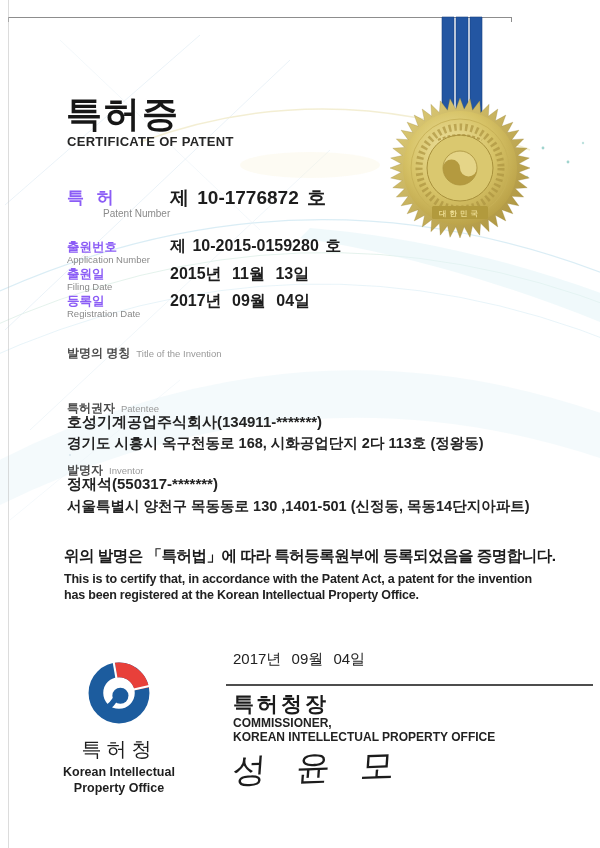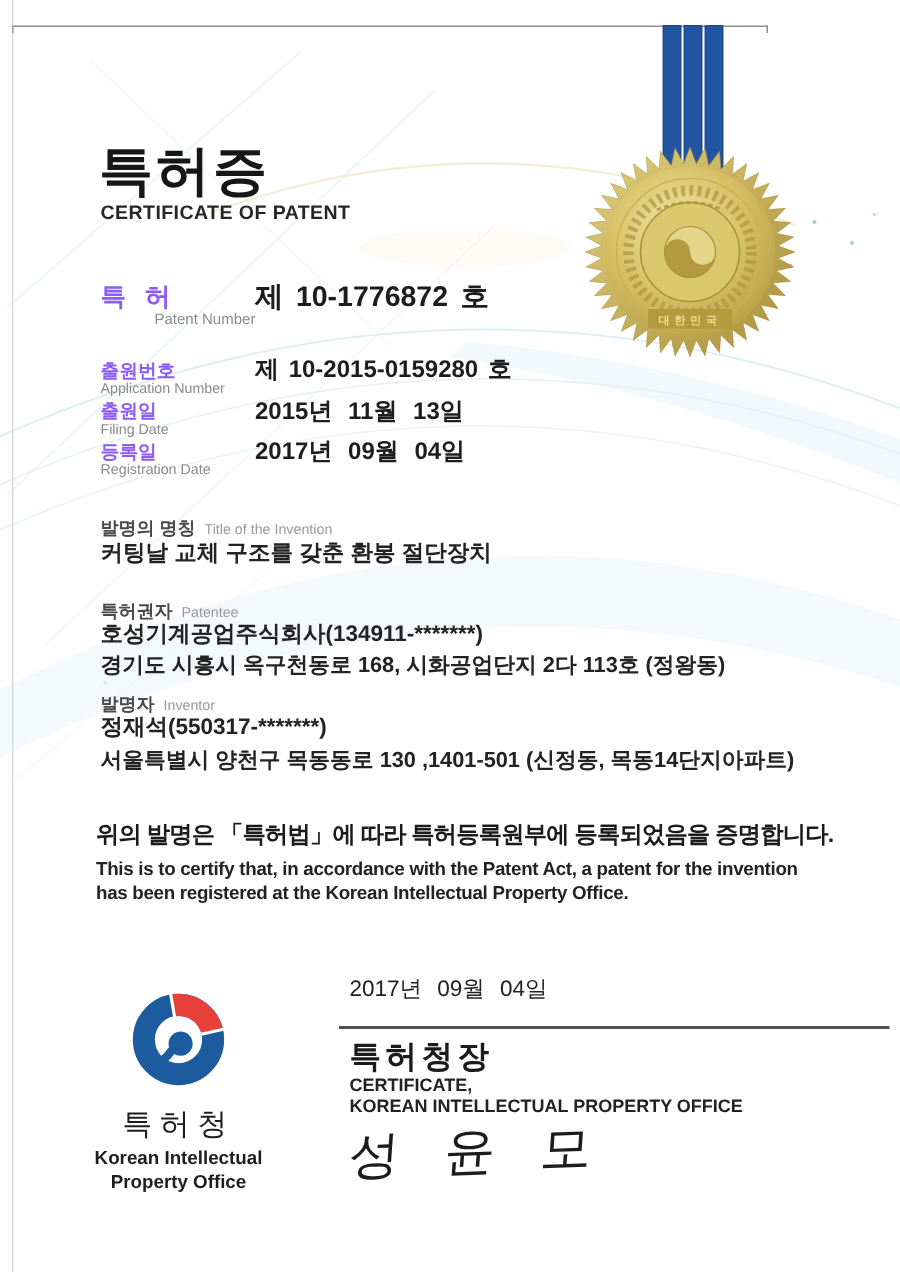--- a/index.html
+++ b/index.html
@@ -108,42 +108,41 @@
   <div class="abs lbl-en nowrap" style="left:67px;top:281px;font-size:9.5px;">Filing Date</div>
   <div class="abs val date-val nowrap" style="left:170px;top:264px;font-size:16px;">2015년 11월 13일</div>
 
   <div class="abs lbl-ko nowrap" style="left:67px;top:293px;font-size:12.5px;">등록일</div>
   <div class="abs lbl-en nowrap" style="left:67px;top:308px;font-size:9.5px;">Registration Date</div>
   <div class="abs val date-val nowrap" style="left:170px;top:291px;font-size:16px;">2017년 09월 04일</div>
 
   <div class="abs nowrap" style="left:67px;top:343px;">
     <span class="sec-lbl-ko">발명의 명칭</span><span class="sec-lbl-en">Title of the Invention</span>
   </div>
-  <div class="abs body-line nowrap" style="left:67px;top:359px;font-size:15px;">커팅날 교체 구조를 갖춘 환봉 절단장치</div>
 
   <div class="abs nowrap" style="left:67px;top:398px;">
     <span class="sec-lbl-ko">특허권자</span><span class="sec-lbl-en">Patentee</span>
   </div>
   <div class="abs body-line nowrap" style="left:67px;top:413px;font-size:15px;">호성기계공업주식회사(134911-*******)</div>
   <div class="abs body-line nowrap" style="left:67px;top:434px;">경기도 시흥시 옥구천동로 168, 시화공업단지 2다 113호 (정왕동)</div>
 
   <div class="abs nowrap" style="left:67px;top:460px;">
     <span class="sec-lbl-ko">발명자</span><span class="sec-lbl-en">Inventor</span>
   </div>
   <div class="abs body-line nowrap" style="left:67px;top:475px;font-size:15px;">정재석(550317-*******)</div>
   <div class="abs body-line nowrap" style="left:67px;top:497px;">서울특별시 양천구 목동동로 130 ,1401-501 (신정동, 목동14단지아파트)</div>
 
   <div class="abs stmt-ko nowrap" style="left:64px;top:546px;">위의 발명은 「특허법」에 따라 특허등록원부에 등록되었음을 증명합니다.</div>
   <div class="abs stmt-en nowrap" style="left:64px;top:572px;">This is to certify that, in accordance with the Patent Act, a patent for the invention</div>
   <div class="abs stmt-en nowrap" style="left:64px;top:588px;text-align:center;">has been registered at the Korean Intellectual Property Office.</div>
 
   <div class="abs nowrap date-val" style="left:233px;top:650px;font-size:15px;color:#222;">2017년 09월 04일</div>
   <div class="abs divider" style="left:226px;top:684px;width:367px;"></div>
   <div class="abs nowrap" style="left:233px;top:690px;font-size:21px;font-weight:800;letter-spacing:3px;color:#1b1b1b;">특허청장</div>
-  <div class="abs nowrap" style="left:233px;top:716px;font-size:12px;font-weight:700;color:#222;">CERTIFICATE,</div>
+  <div class="abs nowrap" style="left:233px;top:716px;font-size:12px;font-weight:700;color:#222;">COMMISSIONER,</div>
   <div class="abs nowrap" style="left:233px;top:730px;font-size:12px;font-weight:700;color:#222;">KOREAN INTELLECTUAL PROPERTY OFFICE</div>
   <div class="abs sig nowrap" style="left:234px;top:748px;">성윤모</div>
 
   <svg class="abs" style="left:84px;top:656px" width="70" height="74" viewBox="0 0 100 100" aria-hidden="true">
     <circle cx="50" cy="50" r="33" fill="none" stroke="#1c5c9e" stroke-width="21"></circle>
     <circle cx="50" cy="50" r="33" fill="none" stroke="#e8403a" stroke-width="21" stroke-dasharray="50 157.3" stroke-dashoffset="-150"></circle>
     <line x1="46.6" y1="30.3" x2="42.2" y2="4.9" stroke="#ffffff" stroke-width="3"></line>
     <line x1="69.5" y1="45.5" x2="94.8" y2="39.7" stroke="#ffffff" stroke-width="3"></line>
     <circle cx="52" cy="54" r="11.5" fill="#1c5c9e"></circle>
     <path d="M43,61 Q37,70 28,73" stroke="#1c5c9e" stroke-width="8" stroke-linecap="round" fill="none"></path>

